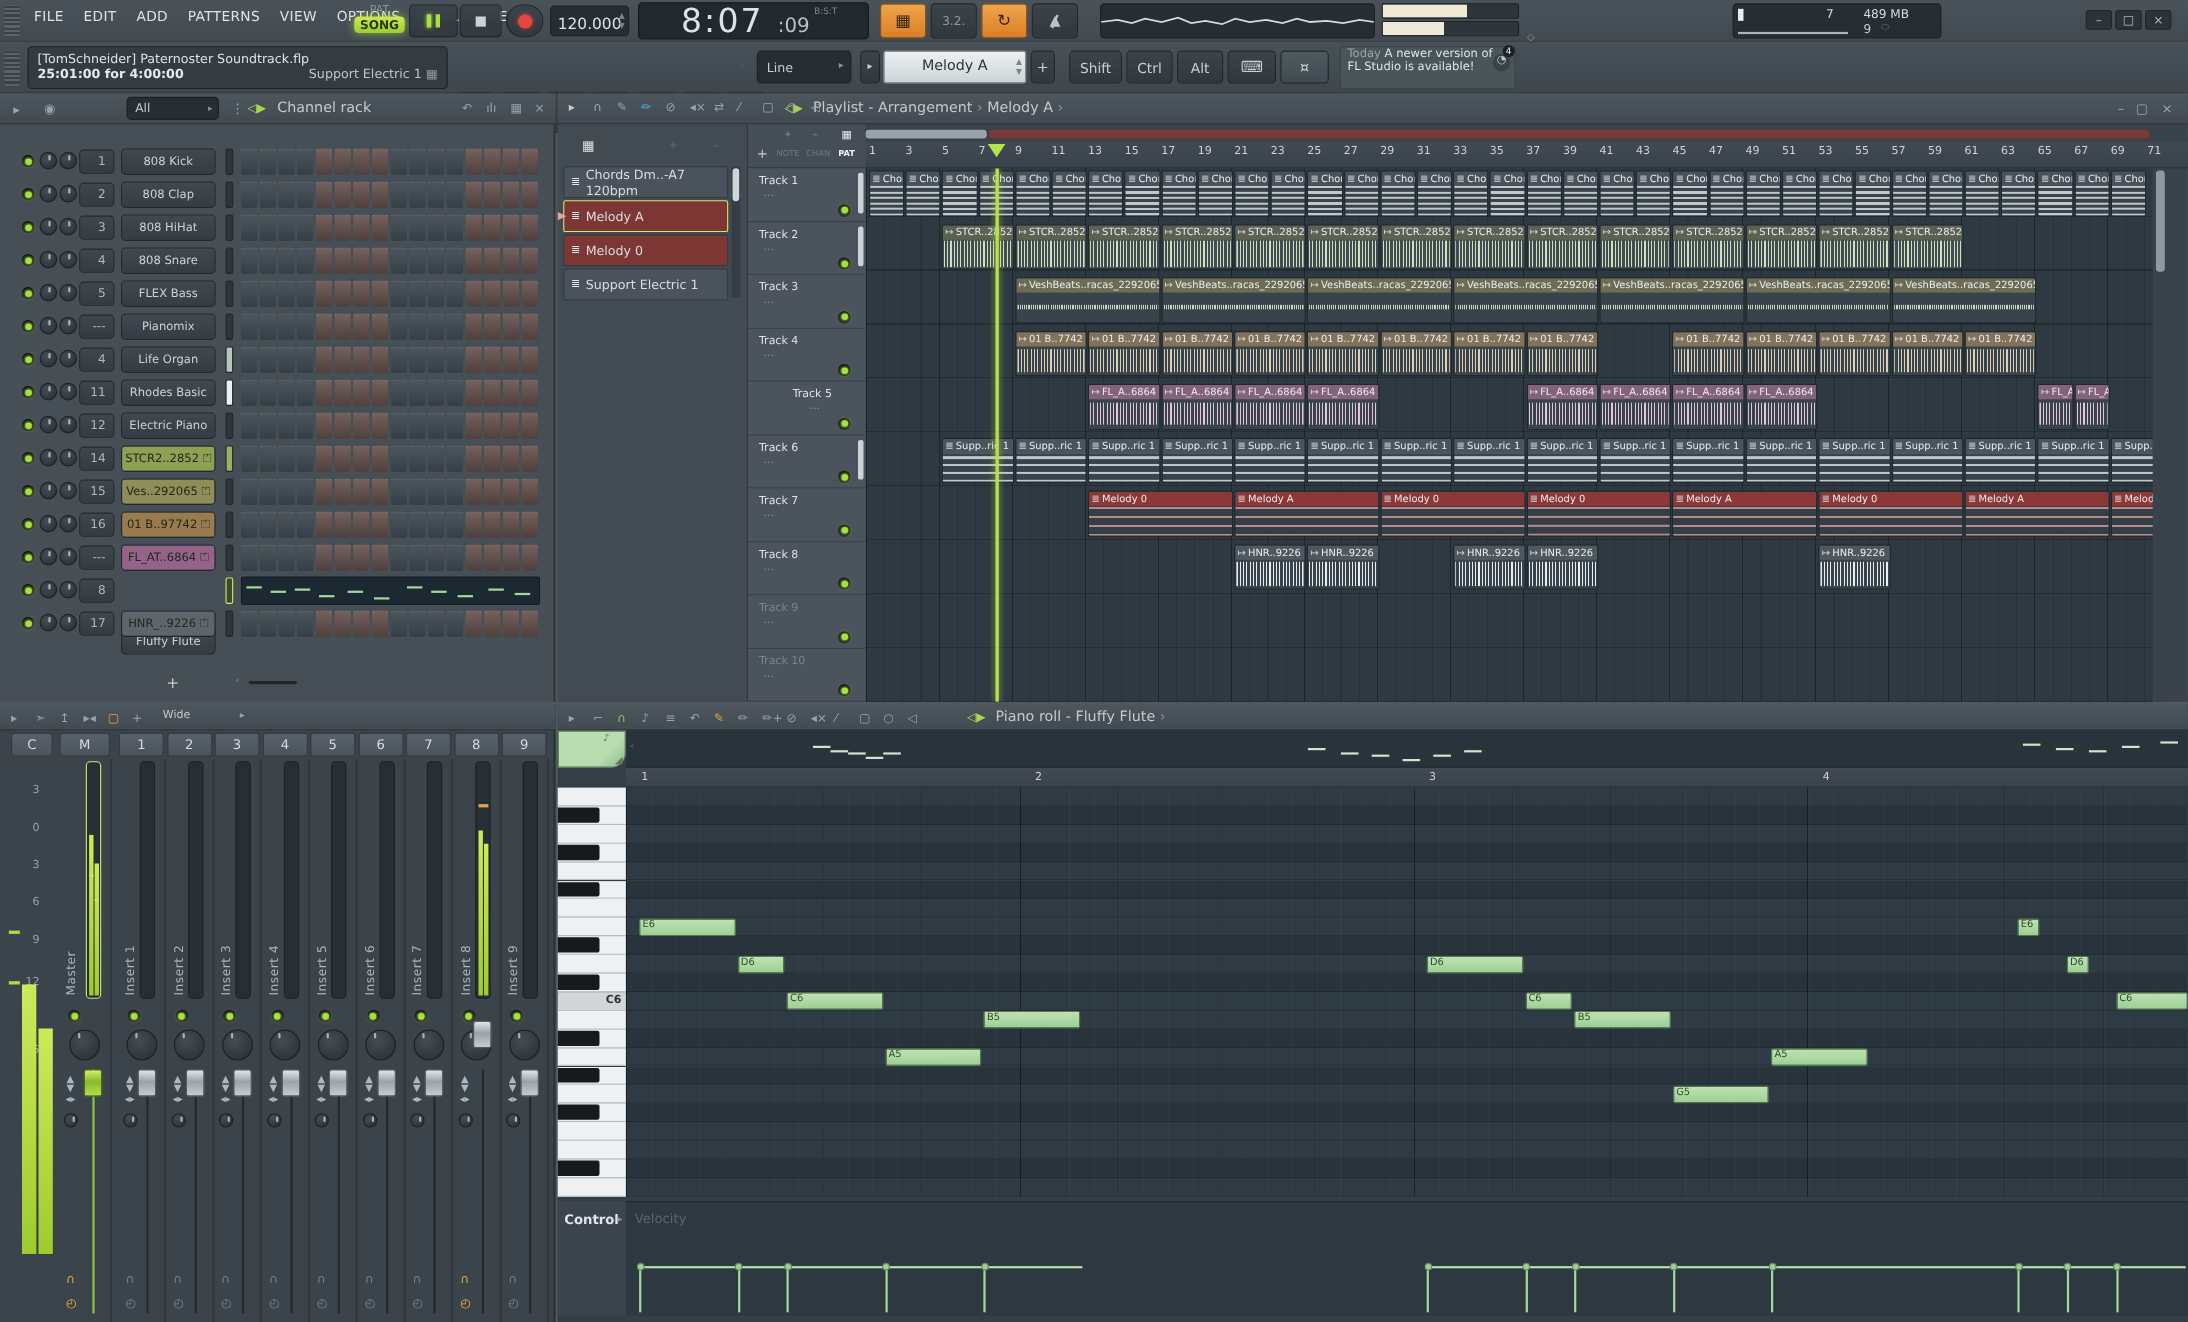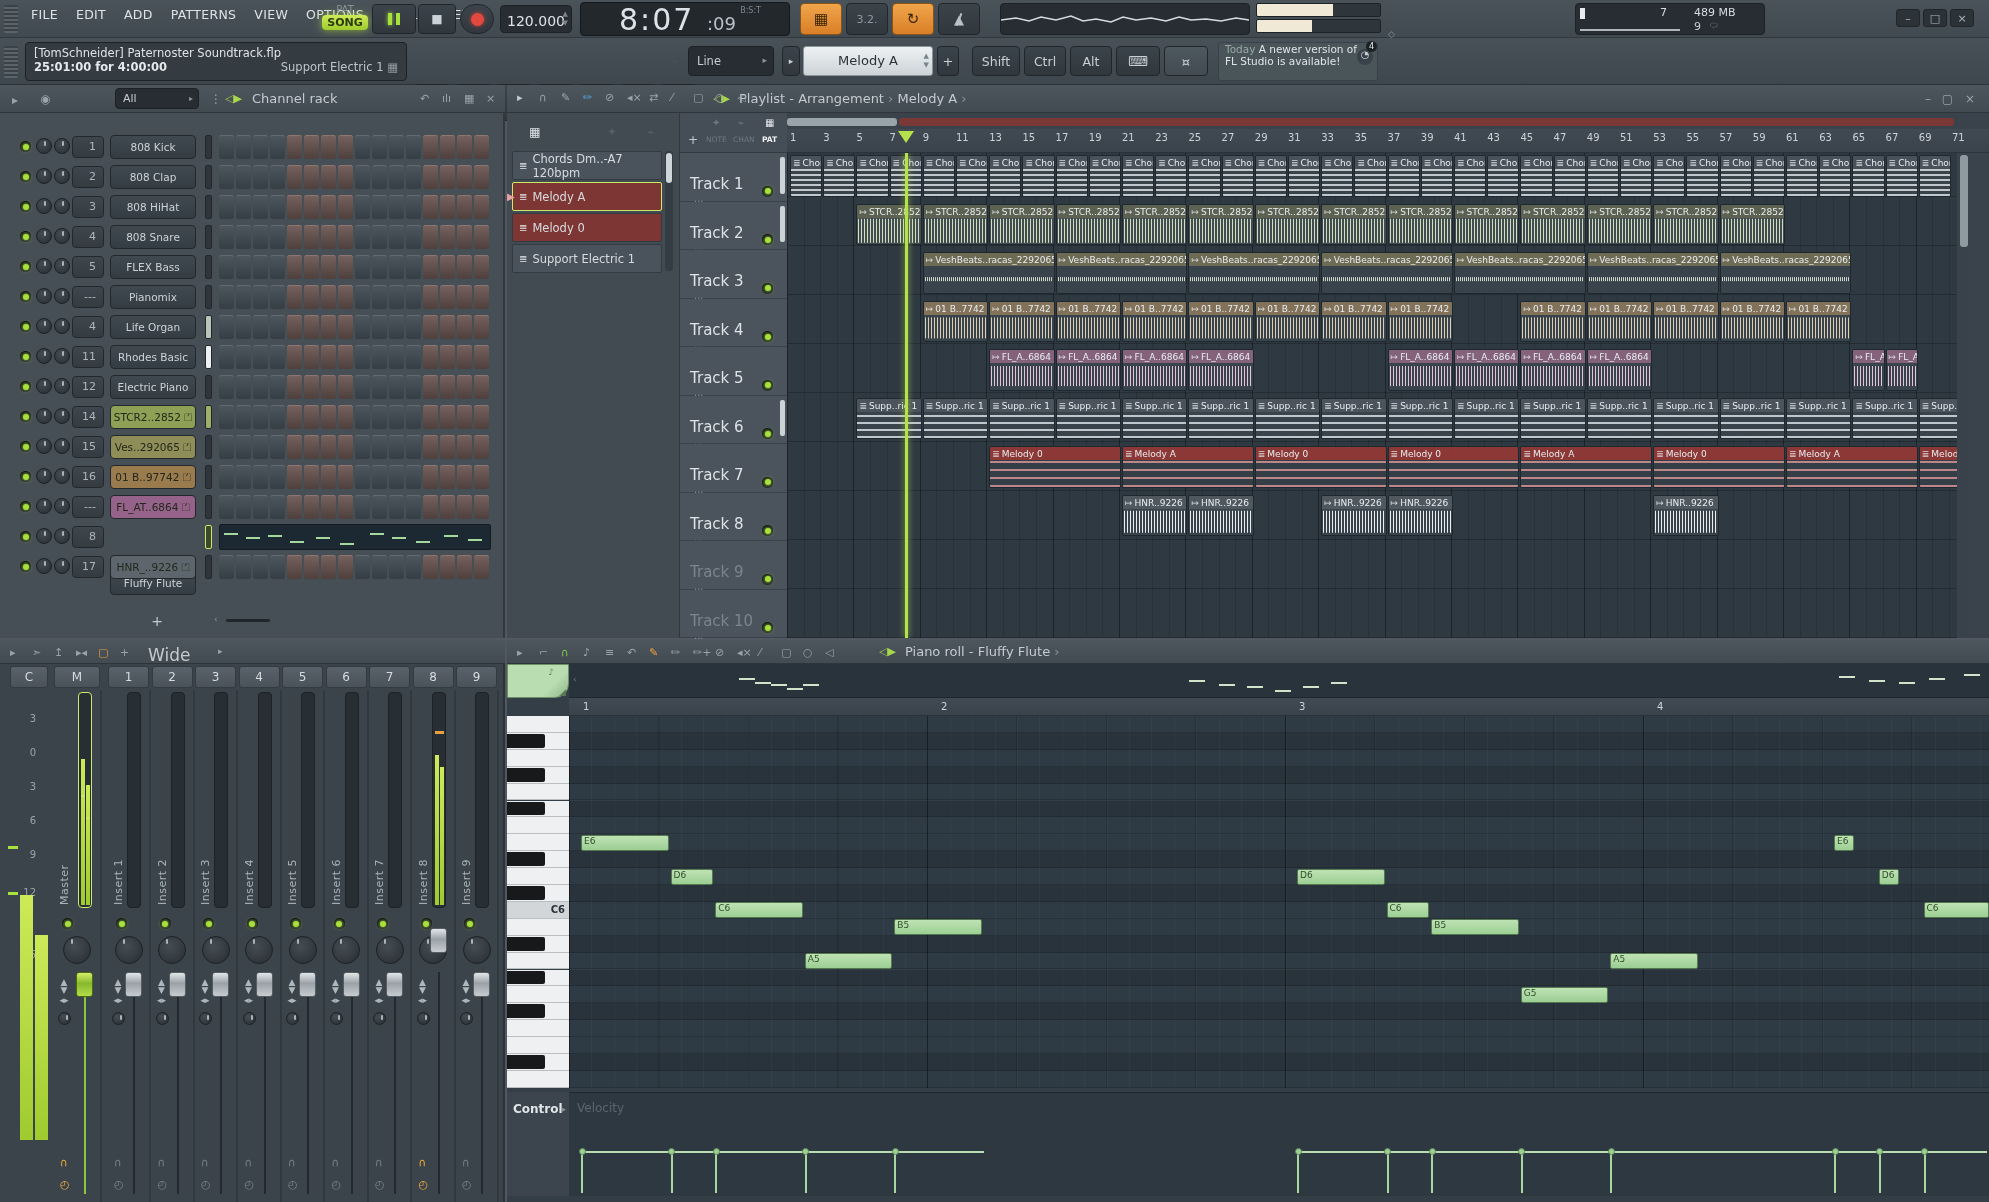--- a/index.html
+++ b/index.html
@@ -45,21 +45,21 @@
 .step-g { background:linear-gradient(#4a525a 0%,#39414832 20%,#343c43); background:linear-gradient(#4d555d,#363e45); border-top:1px solid #626a71; }
 .step-r { background:linear-gradient(#75605c,#4e403d); border-top:1px solid #8d7670; }
 
 
 .pl { left:507px; top:85px; width:1482px; height:553px; background:#3a434b; }
 .pat-item { position:relative; height:29px; margin-bottom:2px; border-radius:2px; display:flex; align-items:center; color:#d6dce0; font-size:11.5px; padding-left:6px; gap:5px; background:#4a535b; border:1px solid #333b42; }
 .pat-item.red { background:#7e3634; }
 .pat-item.sel { border:1px solid #cde96a; }
 .pat-ico { color:#e4e9ec; font-size:10px; }
 .trk-hdr { position:absolute; left:173px; width:107px; background:#4b545c; border-bottom:1px solid #39424a; }
-.trk-name { color:#dde3e7; font-size:15px; padding:6px 0 0 10px;margin-top:16px; }
+.trk-name { color:#dde3e7; font-size:10px; padding:6px 0 0 10px; }
 .trk-name.dim { color:#7c858d; }
 .trk-dots { color:#8a949b; font-size:10px; padding-left:14px; }
 .ruler { background:linear-gradient(#414a52,#3a434b); border-bottom:1px solid #2a333b; }
 .ruler-num { position:absolute; top:3px; color:#ccd3d8; font-size:10px; }
 .grid { background:#2e3941;
   background-image:
    repeating-linear-gradient(90deg, rgba(0,0,0,.28) 0 1px, transparent 1px 66.4px),
    repeating-linear-gradient(90deg, rgba(0,0,0,.13) 0 1px, transparent 1px 16.6px),
    repeating-linear-gradient(0deg, rgba(0,0,0,.22) 0 1px, transparent 1px 49px);
 }
@@ -1521,21 +1521,21 @@
           <i></i>
         </div>
       </div>
       <div class="abs trk-hdr" style="top: 213.5px; height: 48.5px;">
         <div class="trk-name">Track 4</div>
         <div class="trk-dots">...</div>
         <div class="led" style="left: 82px; top: 32.5px;">
           <i></i>
         </div>
       </div>
-      <div class="abs trk-hdr" style="top: 262px; height: 48.5px;">
+      <div class="abs trk-hdr" style="top: 262px; height: 48.5px; text-align: center;">
         <div class="trk-name">Track 5</div>
         <div class="trk-dots">...</div>
         <div class="led" style="left: 82px; top: 32.5px;">
           <i></i>
         </div>
       </div>
       <div class="abs trk-hdr" style="top: 310.5px; height: 48.5px;">
         <div class="trk-name">Track 6</div>
         <div class="trk-dots">...</div>
         <div class="led" style="left: 82px; top: 32.5px;">
@@ -1570,21 +1570,21 @@
         <div class="led" style="left: 82px; top: 32.5px;">
           <i></i>
         </div>
       </div>
       <div style="position: absolute; left: 391.2px; top: 46px; width: 0px; height: 0px; border-left: 8px solid transparent; border-right: 8px solid transparent; border-top: 12px solid rgb(181, 226, 74); z-index: 5;"></div>
     </div>
 
   <div class="abs mix">
     <div class="abs panel-hdr" style="left:0;top:0;width:505px;height:24px">
       <span id="mix-tools"></span>
-      <span class="abs" style="left:148px;top:5px;color:#c3cbd0;font-size:17px">Wide</span>
+      <span class="abs" style="left:148px;top:5px;color:#c3cbd0;font-size:10px">Wide</span>
       <span class="abs hdr-ico" style="left:218px;top:6px;font-size:9px">▸</span>
     <span class="abs hdr-ico" style="left: 10px; top: 6px; font-size: 11px;">▸</span><span class="abs hdr-ico" style="left: 32px; top: 6px; font-size: 11px;">➣</span><span class="abs hdr-ico" style="left: 54px; top: 6px; font-size: 11px;">↥</span><span class="abs hdr-ico" style="left: 76px; top: 6px; font-size: 11px;">▸◂</span><span class="abs hdr-ico" style="left: 98px; top: 6px; font-size: 11px; color: rgb(232, 161, 60);">▢</span><span class="abs hdr-ico" style="left: 120px; top: 6px; font-size: 11px;">+</span></div>
     <div id="mixer-body">
         <div class="abs mix-colhdr" style="left: 10px; width: 38px;">C</div>
         <div class="abs mix-colhdr" style="left: 54px; width: 46px;">M</div>
         <div class="abs mix-colhdr" style="left: 108px; width: 41px;">1</div>
         <div class="abs mix-colhdr" style="left: 151.5px; width: 41px;">2</div>
         <div class="abs mix-colhdr" style="left: 195px; width: 41px;">3</div>
         <div class="abs mix-colhdr" style="left: 238.5px; width: 41px;">4</div>
         <div class="abs mix-colhdr" style="left: 282px; width: 41px;">5</div>

